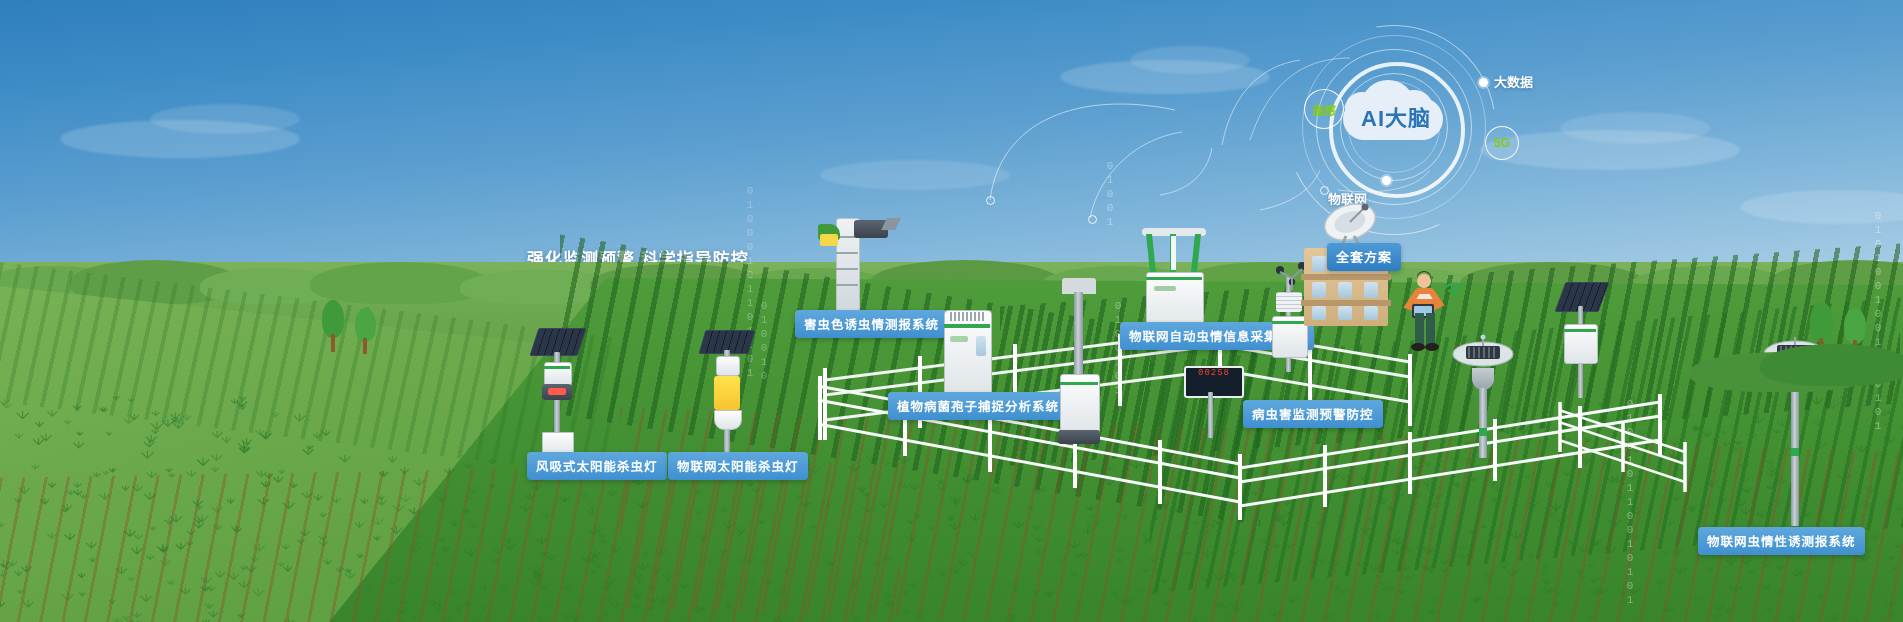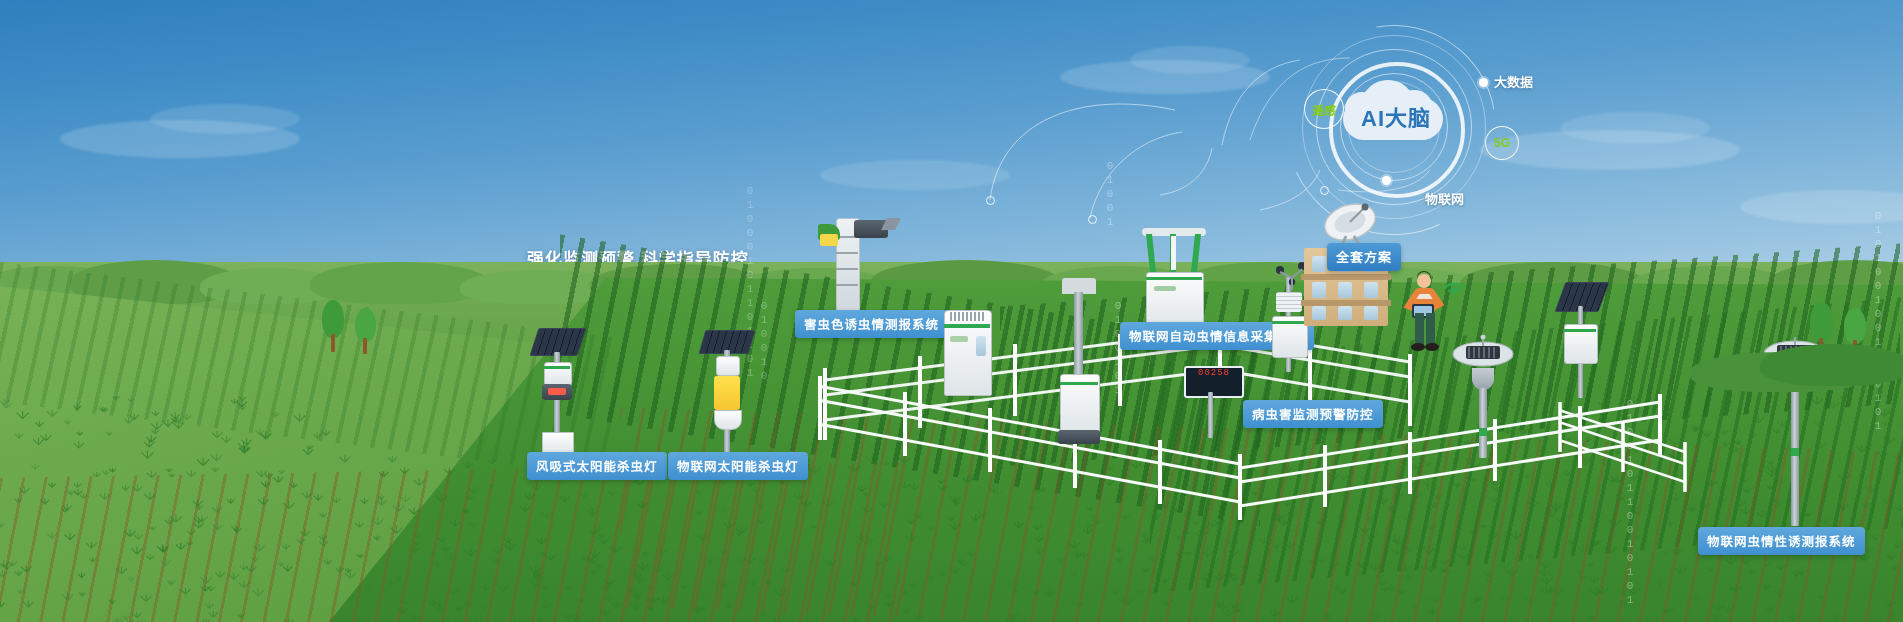--- a/index.html
+++ b/index.html
@@ -174,21 +174,21 @@
   </div>
 
   <div class="node-dot" style="left:1479px;top:78px;"></div>
   <div class="node-text" style="left:1494px;top:72px;">大数据</div>
 
   <div class="node-chip" style="left:1485px;top:126px;width:32px;height:32px;font-size:12px;">
     <span>5G</span>
   </div>
 
   <div class="node-dot" style="left:1382px;top:176px;"></div>
-  <div class="node-text" style="left:1425px;top:189px;">物联网</div>
+  <div class="node-text" style="left:1328px;top:189px;">物联网</div>
 
   <div class="node-dot hollow" style="left:986px;top:196px;"></div>
   <div class="node-dot hollow" style="left:1088px;top:215px;"></div>
   <div class="node-dot hollow" style="left:1320px;top:186px;"></div>
 
   <div class="ground"></div>
 
   <div class="hedge-row" style="top:258px;">
     <div class="hedge" style="left:-20px;top:8px;width:150px;height:38px;background:#6aa84f;"></div>
     <div class="hedge" style="left:70px;top:2px;width:170px;height:44px;background:#5f9e47;"></div>
@@ -1094,20 +1094,21 @@
   </div>
   <div class="devlabel" style="left:795px;top:310px;">害虫色诱虫情测报系统</div>
 
   <div class="dev" style="left:944px;top:310px;width:54px;height:90px;">
     <div class="box" style="left:0px;top:0px;width:46px;height:84px;border-radius:4px 4px 2px 2px;"></div>
     <div class="greenband" style="left:0px;top:14px;width:46px;height:4px;"></div>
     <div style="position:absolute;left:6px;top:2px;width:34px;height:9px;background:repeating-linear-gradient(90deg,#9aa6ad 0 2px,transparent 2px 4px);"></div>
     <div class="glass" style="left:32px;top:26px;width:10px;height:20px;"></div>
     <div style="position:absolute;left:6px;top:26px;width:18px;height:6px;background:#3f9a3a;opacity:.4;border-radius:2px;"></div>
   </div>
+  <div class="devlabel" style="left:888px;top:392px;">植物病菌孢子捕捉分析系统</div>
 
   <div class="dev" style="left:1056px;top:278px;width:46px;height:170px;">
     <div style="position:absolute;left:6px;top:0px;width:34px;height:16px;background:#d4dade;border-radius:3px 3px 0 0;"></div>
     <div class="pole" style="left:18px;top:14px;width:9px;height:152px;"></div>
     <div class="box" style="left:4px;top:96px;width:38px;height:58px;"></div>
     <div class="greenband" style="left:4px;top:104px;width:38px;height:3px;"></div>
     <div class="boxdark" style="left:2px;top:152px;width:42px;height:14px;"></div>
   </div>
 
   <div class="led" style="left:1184px;top:366px;width:56px;height:28px;flex-direction:column;">

